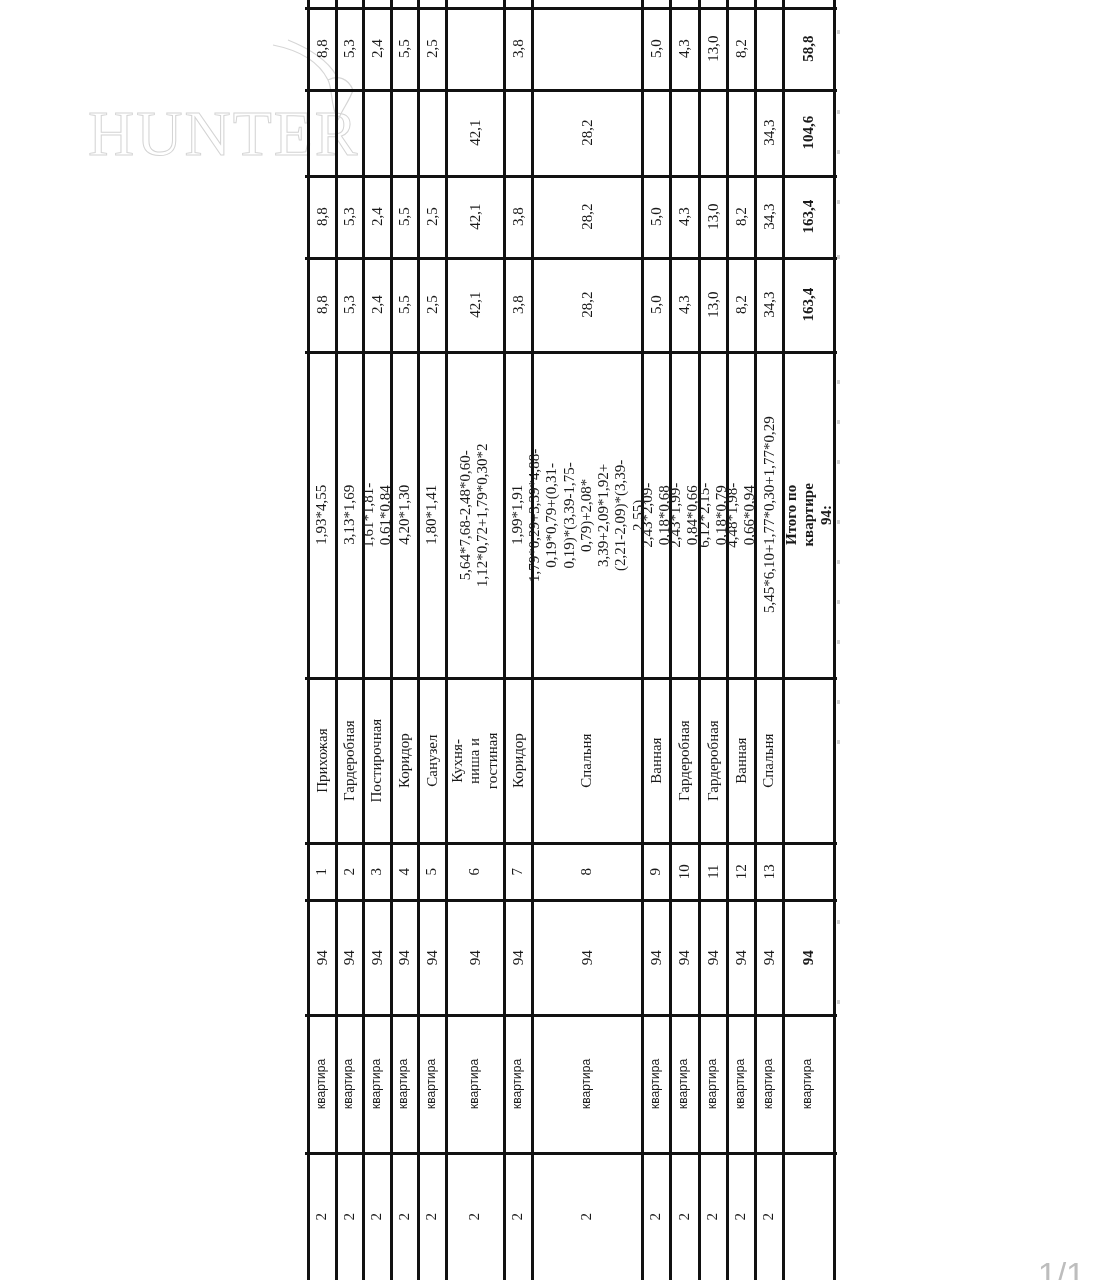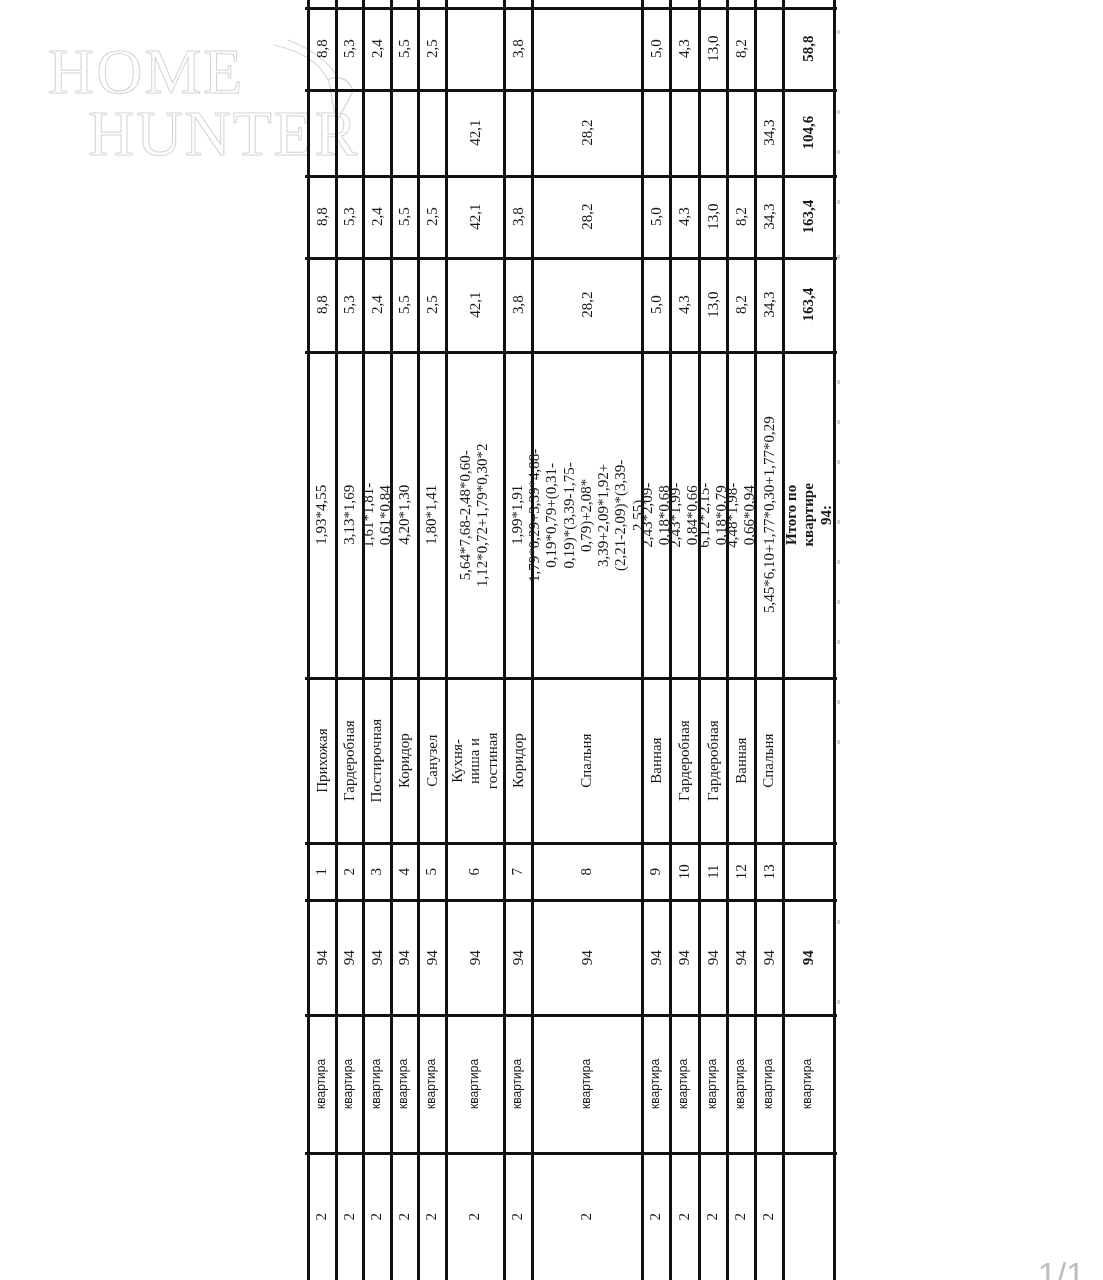--- a/index.html
+++ b/index.html
@@ -21,21 +21,20 @@
   .rot.multi { white-space:normal; }
   .page-indicator { position:absolute; right:18px; bottom:-14px; font-family:"Liberation Sans", sans-serif;
                     font-size:34px; color:#bdbdbd; }
   .rightstrip { position:absolute; left:837px; top:0; width:6px; height:1280px; }
   .rightstrip span { position:absolute; left:0; width:3px; background:#cfcfcf; }
 </style>
 </head>
 <body>
 
 <div class="watermark">
-  <div class="wm-line wm-home">HOME</div>
   <div class="wm-line wm-hunter">HUNTER</div>
   <svg class="wm-bird" viewBox="0 0 90 110">
     <path d="M5 15 C30 20, 50 30, 60 50 C65 60, 62 75, 70 90 M20 10 C40 18, 58 28, 68 45 M60 50 C70 45, 80 48, 85 60 C82 70, 75 78, 70 90" fill="none" stroke="#d6d6d6" stroke-width="1.2"></path>
   </svg>
 </div>
 
 <div class="table" id="tbl">
     <div class="vl" style="left: 307px;"></div>
     <div class="vl" style="left: 335px;"></div>
     <div class="vl" style="left: 362px;"></div>

